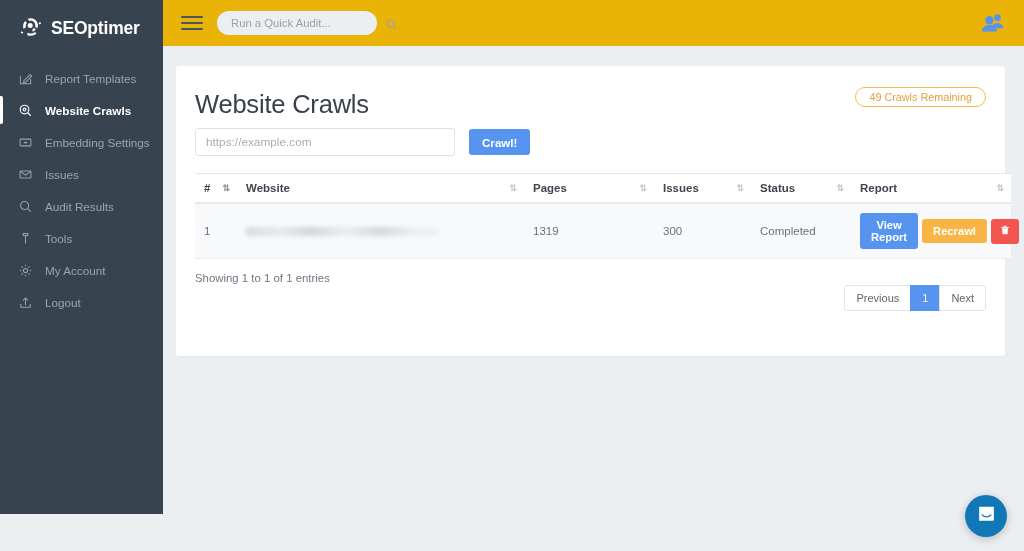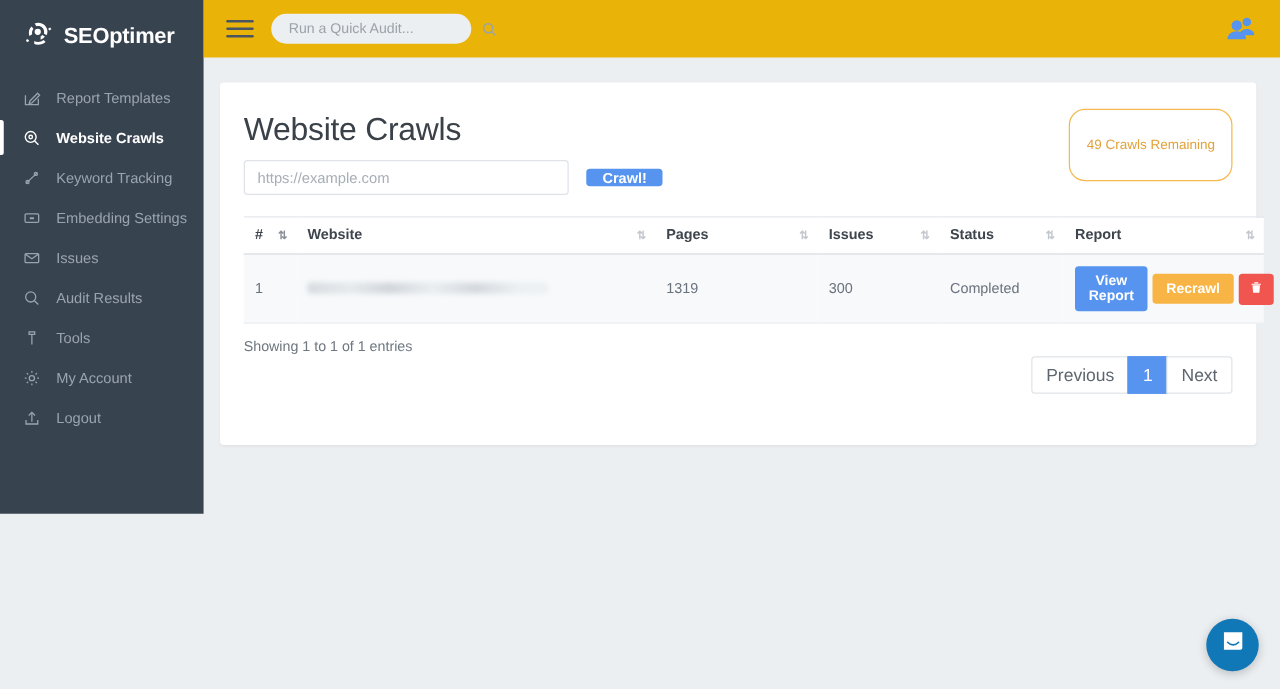--- a/index.html
+++ b/index.html
@@ -6,21 +6,21 @@
   html, body {
     width: 1024px; height: 551px;
     overflow: hidden;
     font-family: "Liberation Sans", sans-serif;
     background: #eceff1;
   }
   .app { display: flex; width: 1024px; height: 551px; }
 
   
   .sidebar {
-    width: 163px; min-width: 163px; height: 411px;
+    width: 163px; min-width: 163px; height: 514px;
     background: #384350;
     display: flex; flex-direction: column;
   }
   .brand {
     height: 40px; display: flex; align-items: center;
     padding-left: 17px; gap: 8px; margin-top: 8px; margin-bottom: 14px;
   }
   .brand-logo { width: 26px; height: 26px; flex: 0 0 26px; }
   .brand-name {
     color: #ffffff; font-size: 17.5px; font-weight: bold;
@@ -94,35 +94,35 @@
   }
   .page-title {
     font-size: 25.5px; color: #3a4149; font-weight: normal;
     letter-spacing: -0.2px; margin-bottom: 9px;
   }
   .page-subtitle { font-size: 11.8px; color: #6f7780; margin-bottom: 14px; }
   .crawls-badge {
     position: absolute; right: 19px; top: 21px;
     border: 1px solid #f5b94f; color: #e2a23b;
     border-radius: 13px; font-size: 10.8px;
-    padding: 22px 13px; background: #ffffff;
+    padding: 3px 13px; background: #ffffff;
     cursor: pointer; white-space: nowrap;
   }
   .crawl-row { display: flex; align-items: center; gap: 14px; margin-bottom: 17px; }
   .url-input {
     width: 260px; height: 28px;
     border: 1px solid #dfe3e8; border-radius: 3px;
     padding: 0 10px; font-size: 11.8px; color: #4a5562;
     font-family: "Liberation Sans", sans-serif; outline: none;
     background: #ffffff;
   }
   .url-input::placeholder { color: #a7aeb6; }
   .crawl-btn {
     background: #5694f0; color: #ffffff; border: none;
-    border-radius: 3px; height: 14px; padding: 0 13px;
+    border-radius: 3px; height: 26px; padding: 0 13px;
     font-size: 11.6px; font-family: "Liberation Sans", sans-serif;
     cursor: pointer; font-weight: bold;
   }
 
   
   .table-tools { display: flex; align-items: center; margin-bottom: 9px; }
   .btn-group { display: flex; }
   .btn-group button {
     background: #ffffff; border: 1px solid #e3e6ea;
     font-size: 10.6px; color: #5d656e; padding: 4px 9px;
@@ -192,21 +192,21 @@
     padding: 5px 8px; cursor: pointer; display: inline-flex;
     align-items: center; justify-content: center;
   }
 
   .table-footer { display: flex; align-items: flex-start; margin-top: 13px; }
   .entries-info { font-size: 11.4px; color: #6f7780; }
   .footer-spacer { flex: 1; }
   .pagination { display: flex; margin-top: 13px; }
   .pagination button {
     border: 1px solid #e1e5e9; background: #ffffff;
-    font-size: 14px; color: #5d656e; padding: 6px 11px;
+    font-size: 11px; color: #5d656e; padding: 6px 11px;
     cursor: pointer; margin-right: -1px;
     font-family: "Liberation Sans", sans-serif;
   }
   .pagination button:first-child { border-radius: 3px 0 0 3px; }
   .pagination button:last-child { border-radius: 0 3px 3px 0; margin-right: 0; }
   .pagination button.current { background: #5694f0; border-color: #5694f0; color: #ffffff; }
 
   
   .chat-launcher {
     position: absolute; right: 17px; bottom: 14px;
@@ -254,30 +254,20 @@
         <span class="nav-icon">
           <svg viewBox="0 0 16 16" width="15" height="15" fill="none" stroke="#ffffff" stroke-width="1.2">
             <circle cx="7" cy="7" r="4.6"></circle>
               <path d="M10.4 10.4l3.2 3.2"></path>
             <circle cx="7" cy="7" r="1.5"></circle>
           </svg>
         </span>
         <span>Website Crawls</span>
       </div>
 
-      <div class="nav-item">
-        <span class="nav-icon">
-          <svg viewBox="0 0 16 16" width="15" height="15" fill="none" stroke="#9aa4b0" stroke-width="1.1">
-            <path d="M3 12.5L12.5 3.5"></path>
-              <circle cx="4.3" cy="11.3" r="1.3"></circle>
-              <circle cx="11.4" cy="4.4" r="1.3"></circle>
-          </svg>
-        </span>
-        <span>Keyword Tracking</span>
-      </div>
 
       <div class="nav-item">
         <span class="nav-icon">
           <svg viewBox="0 0 16 16" width="15" height="15" fill="none" stroke="#9aa4b0" stroke-width="1.1">
             <rect x="2.2" y="4.4" width="11.6" height="7.2" rx="1"></rect>
             <path d="M6.2 7.3h3.6v1.6H6.2z" fill="#9aa4b0" stroke="none"></path>
           </svg>
         </span>
         <span>Embedding Settings</span>
       </div>

